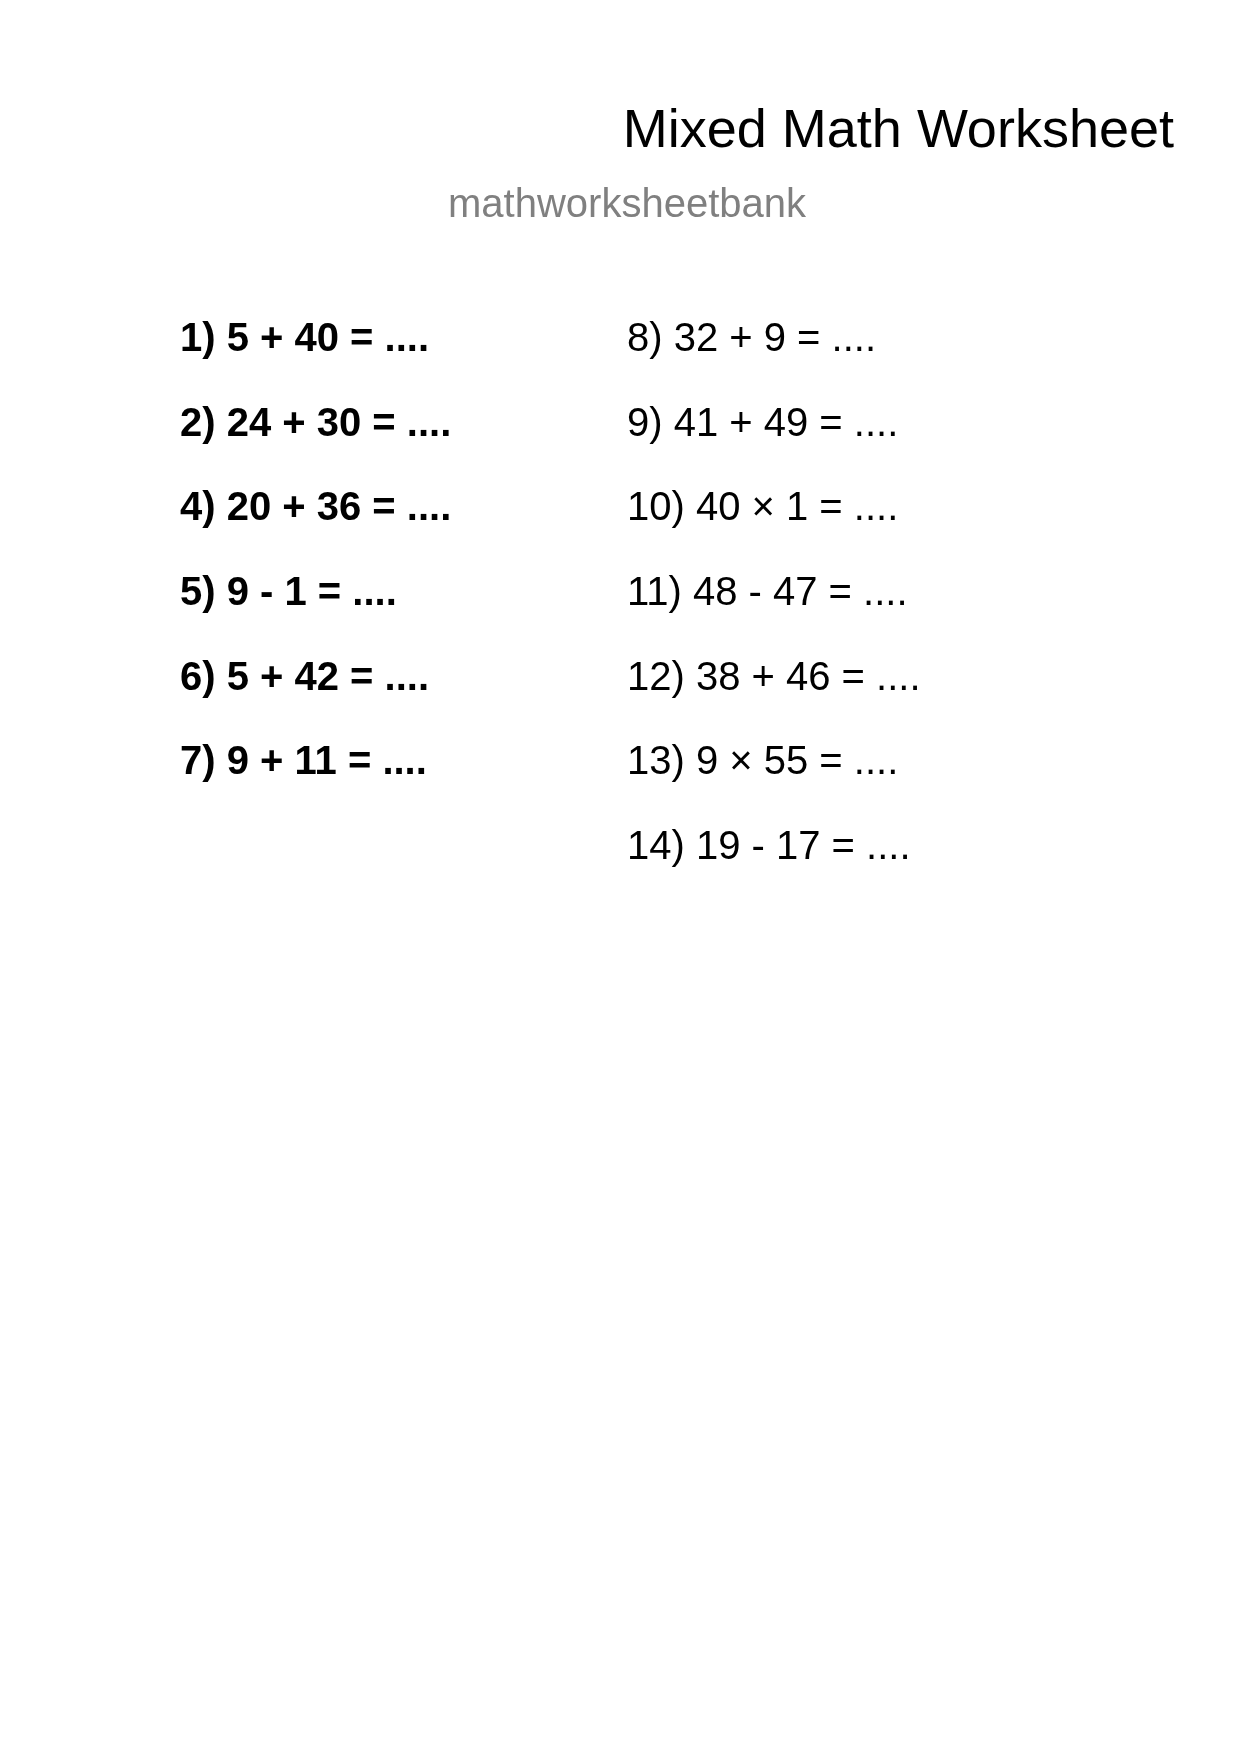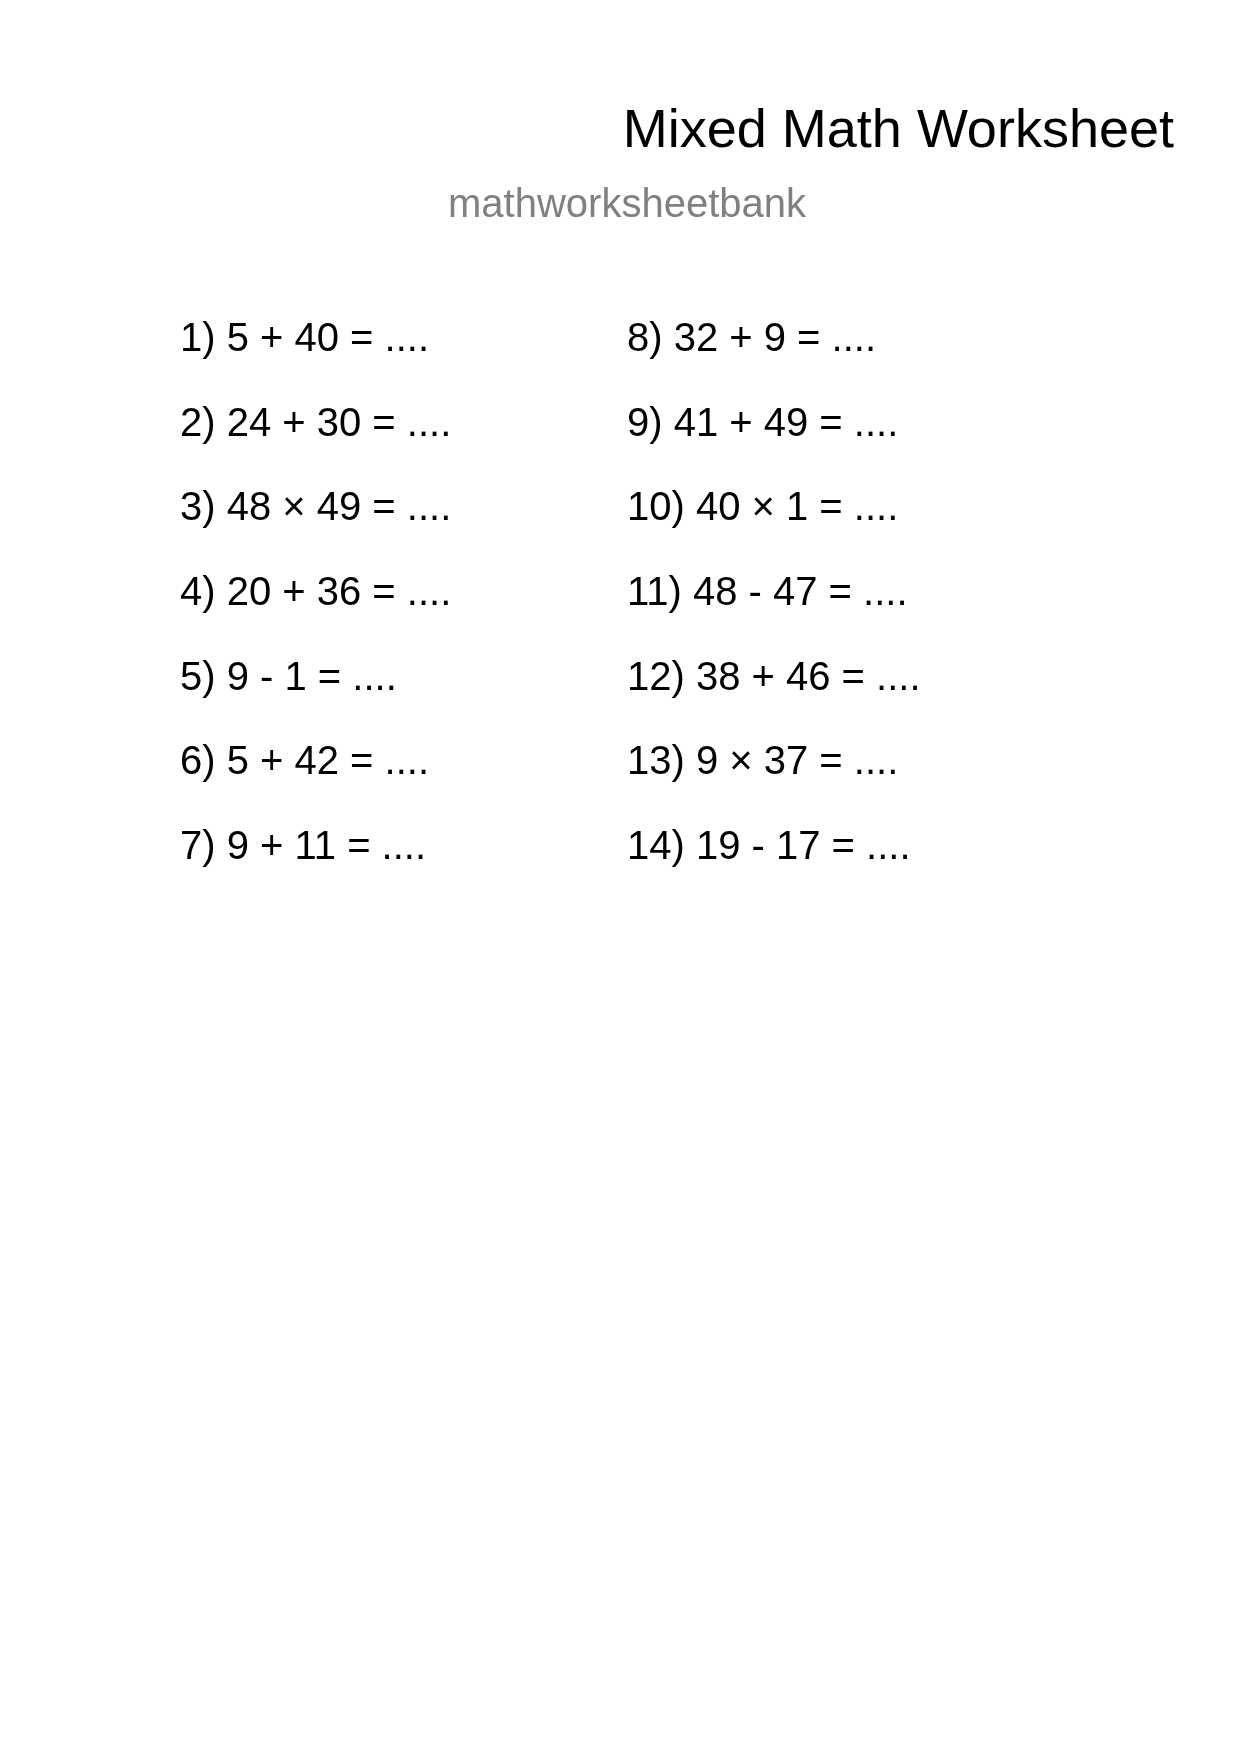--- a/index.html
+++ b/index.html
@@ -34,46 +34,45 @@
       text-align: center;
       font-size: 40px;
       line-height: 44px;
       color: #808080;
       white-space: nowrap;
     }
     .col {
       position: absolute;
       top: 312px;
     }
-    .col.left { left: 180px; }
+    .col.left { left: 180px; font-weight: bold; }
     .col.right { left: 627px; }
     .problem {
       height: 84.7px;
       font-size: 40px;
       line-height: 50px;
       white-space: nowrap;
     }
   </style>
 </head>
 <body>
 
 <div class="title">Mixed Math Worksheet</div>
 <div class="subtitle">mathworksheetbank</div>
 
 <div class="col left">
   <div class="problem">1) 5 + 40 = ....</div>
   <div class="problem">2) 24 + 30 = ....</div>
-  <div class="problem">3) 48 × 49 = ....</div>
   <div class="problem">4) 20 + 36 = ....</div>
   <div class="problem">5) 9 - 1 = ....</div>
   <div class="problem">6) 5 + 42 = ....</div>
   <div class="problem">7) 9 + 11 = ....</div>
 </div>
 
 <div class="col right">
   <div class="problem">8) 32 + 9 = ....</div>
   <div class="problem">9) 41 + 49 = ....</div>
   <div class="problem">10) 40 × 1 = ....</div>
   <div class="problem">11) 48 - 47 = ....</div>
   <div class="problem">12) 38 + 46 = ....</div>
-  <div class="problem">13) 9 × 37 = ....</div>
+  <div class="problem">13) 9 × 55 = ....</div>
   <div class="problem">14) 19 - 17 = ....</div>
 </div>
 
 </body></html>

